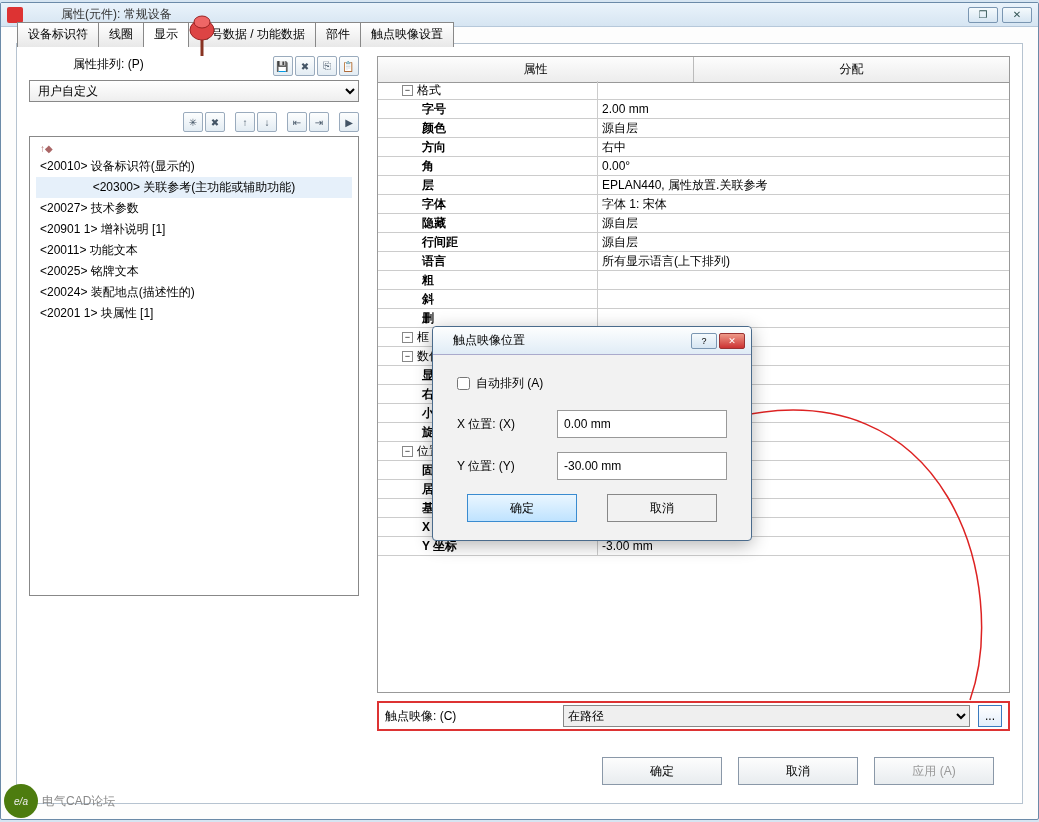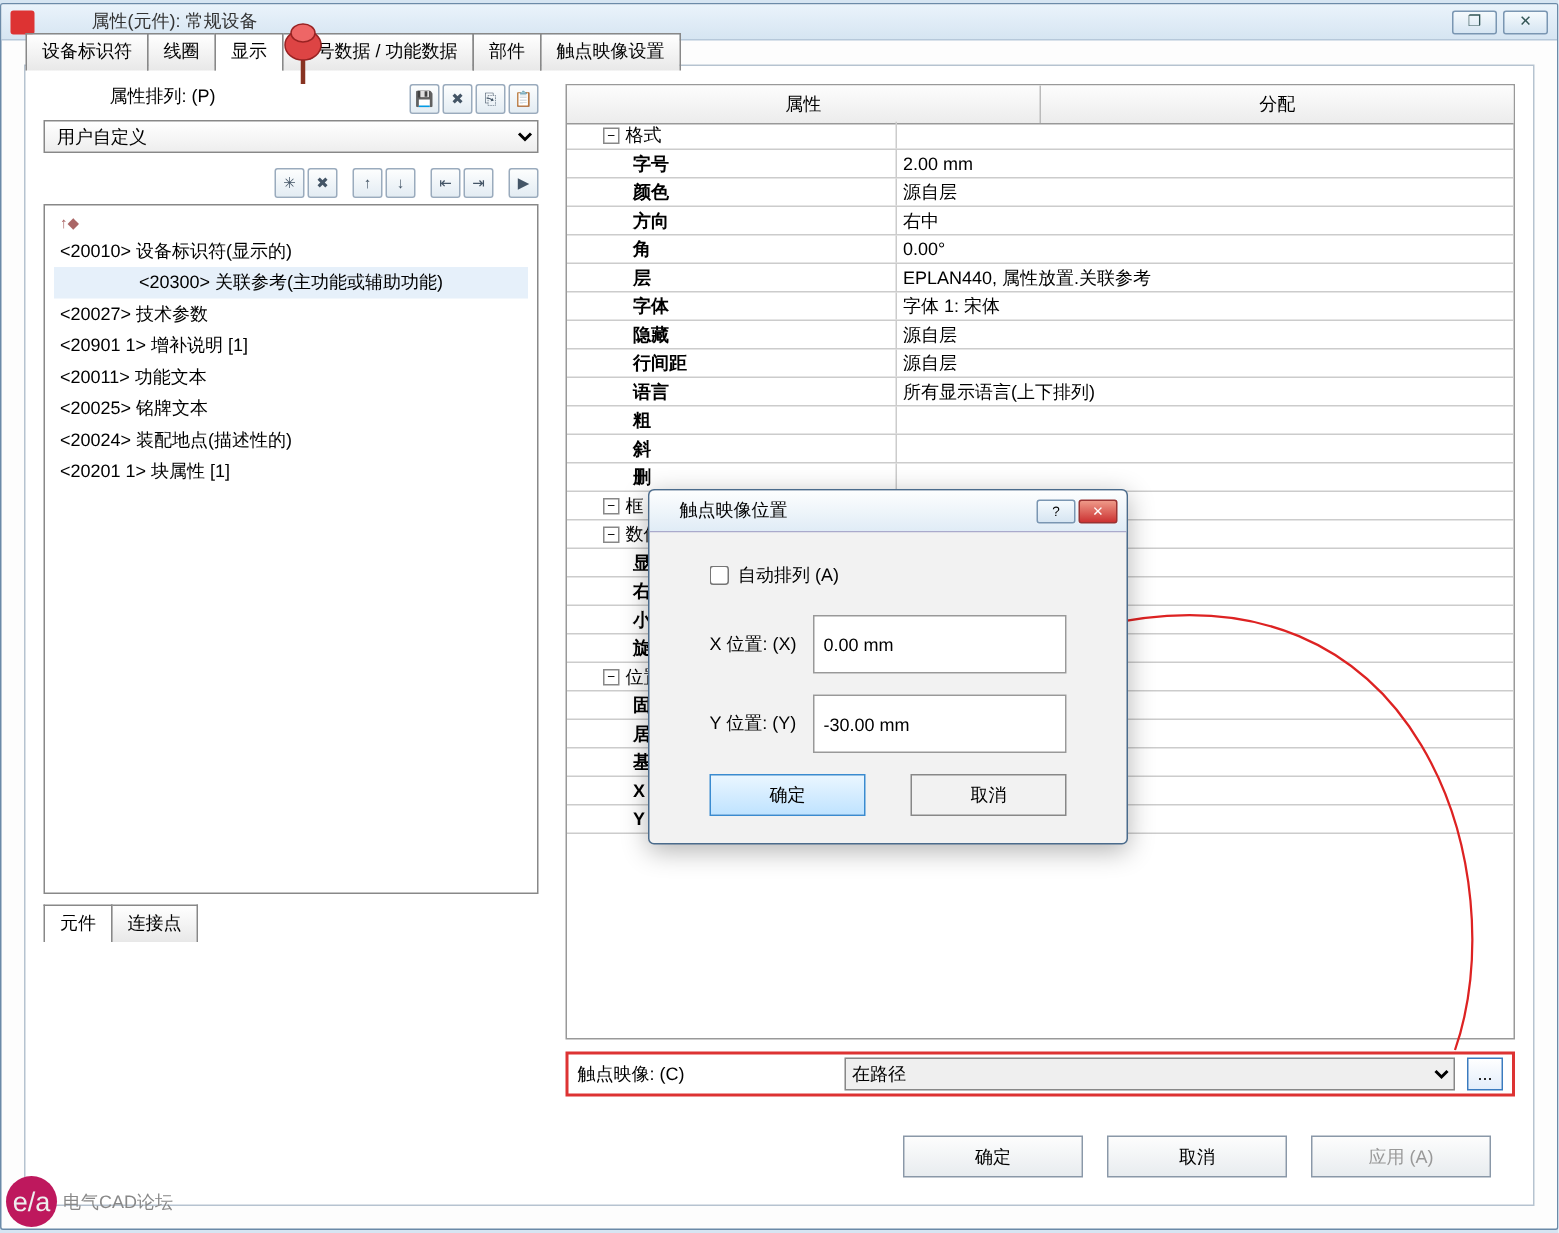--- a/index.html
+++ b/index.html
@@ -57,38 +57,38 @@
 .main-btn.disabled { color: #999; }
 
 
 .modal { position: absolute; top: 326px; left: 432px; width: 320px; background: #f2f2f2; border: 1px solid #4a6b8c; border-radius: 4px; box-shadow: 0 4px 18px rgba(0,0,0,.3); }
 .modal-title { height: 28px; background: linear-gradient(#fdfefe,#e0ecf6); display: flex; align-items: center; padding: 0 6px; border-bottom: 1px solid #aac; border-radius: 4px 4px 0 0;}
 .modal-title .title { flex: 1; }
 .m-btns { display:flex; gap:2px; }
 .m-btn { width: 26px; height: 16px; border-radius: 2px; text-align:center; line-height:14px; font-size:9px; }
 .m-min { border:1px solid #7a96b2; background:linear-gradient(#f5fafd,#d6e5f2); }
 .m-close { background: linear-gradient(#e98,#c33); color:#fff; border:1px solid #933;}
-.modal-body { padding: 20px 40px 18px; }
+.modal-body { padding: 20px 24px 18px; }
 .form-row { display: flex; align-items: center; margin-bottom: 14px; }
 .form-row .flabel { width: 100px; }
-.form-row input[type=text] { flex:1; height: 39px; border: 1px solid #999; padding: 0 6px; background:#fff; }
+.form-row input[type=text] { flex:1; height: 28px; border: 1px solid #999; padding: 0 6px; background:#fff; }
 .chk-row { display:flex; align-items:center; gap:6px; margin-bottom:18px; }
 .modal-btns { display:flex; justify-content:center; gap:30px; margin-top:10px; }
 .modal-btns .mb { width: 110px; height: 28px; border: 1px solid #888; text-align:center; line-height:26px; }
 .mb.primary { border:1px solid #3a8bd0; background: linear-gradient(#eaf6ff,#bfe3ff); }
 
 
 .curve { position:absolute; top:346px; left:720px; width:280px; height:370px; pointer-events:none; }
 
 
 .pin { position:absolute; top:12px; left:182px; width:40px; height:44px; pointer-events:none; }
 
 
 .wm { position:absolute; left:4px; bottom:4px; color:#888; font-size:13px; display:flex; align-items:center; gap:4px; }
-.wm-c { width:34px; height:34px; border-radius:50%; background:#be185d; color:#eee; display:flex; align-items:center; justify-content:center; font-size:18px; }
+.wm-c { width:34px; height:34px; border-radius:50%; background:#4d7c0f; color:#eee; display:flex; align-items:center; justify-content:center; font-style:italic; font-size:10px; }
 </style>
 </head>
 <body>
 
 <div class="window">
   <div class="titlebar">
     <div class="app-icon"></div>
     <div class="title">属性(元件): 常规设备</div>
     <div class="win-btns">
       <div class="win-btn">❐</div>
@@ -138,24 +138,20 @@
         <div class="listrow">&lt;20010&gt; 设备标识符(显示的)</div>
         <div class="listrow sel">&lt;20300&gt; 关联参考(主功能或辅助功能)</div>
         <div class="listrow">&lt;20027&gt; 技术参数</div>
         <div class="listrow">&lt;20901 1&gt; 增补说明 [1]</div>
         <div class="listrow">&lt;20011&gt; 功能文本</div>
         <div class="listrow">&lt;20025&gt; 铭牌文本</div>
         <div class="listrow">&lt;20024&gt; 装配地点(描述性的)</div>
         <div class="listrow">&lt;20201 1&gt; 块属性 [1]</div>
       </div>
 
-      <div class="sub-tabs">
-        <div class="tabb active">元件</div>
-        <div class="tabb">连接点</div>
-      </div>
     </div>
 
     <div class="right-pane">
       <div class="grid-header">
         <div class="gh">属性</div>
         <div class="gh">分配</div>
       </div>
       <div class="tree-area" id="tree-area">
           <div class="trow">
             <div class="tcell-l indent1"><span class="toggle">−</span>格式</div>

